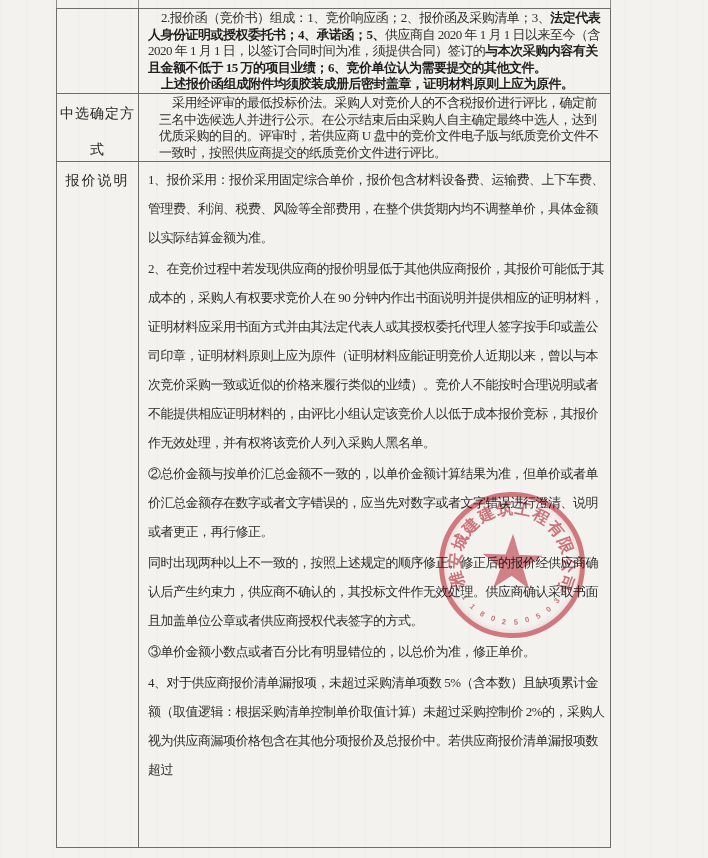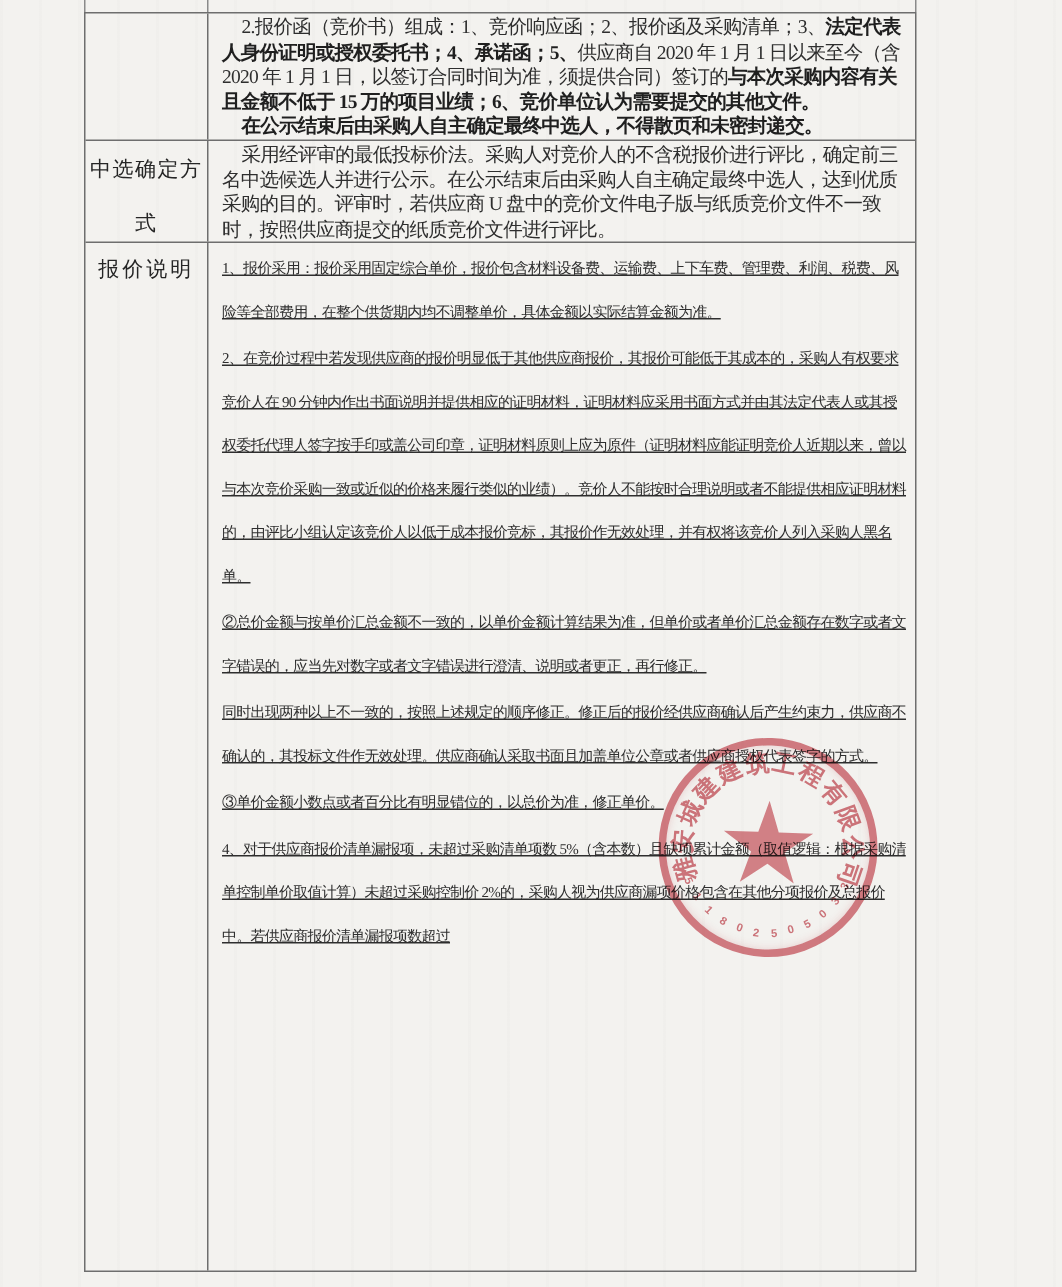--- a/index.html
+++ b/index.html
@@ -25,21 +25,21 @@
   .label-cell{
     width:82px;flex:0 0 82px;box-sizing:border-box;border-right:1px solid #6e6e6e;
     text-align:center;font-size:14px;letter-spacing:1px;
     display:block;padding-top:2px;line-height:36px;color:#262626;
   }
   .content-cell{
     flex:1;box-sizing:border-box;padding:1px 3px 0 9px;overflow:hidden;
   }
   .content-cell p{margin:0 0 0 0;}
   .single .content-cell p{font-size:13px;line-height:16.6px;letter-spacing:-0.5px;}
-  .double .content-cell p{font-size:10px;line-height:29px;letter-spacing:-0.5px;margin-bottom:2px;text-decoration:underline;}
+  .double .content-cell p{font-size:13px;line-height:29px;letter-spacing:-0.5px;margin-bottom:2px;}
   .double .content-cell{padding-top:3px;}
   .indent{text-indent:1em;}
   b{font-weight:700;color:#1f1f1f;}
   .row-notes .label-cell{font-weight:400;line-height:34px;letter-spacing:2px;}
   
   .stamp{
     position:absolute;left:439px;top:492px;width:146px;height:146px;
     mix-blend-mode:multiply;opacity:.88;pointer-events:none;transform:rotate(2deg);
   }
   .stamp-ring{
@@ -64,24 +64,24 @@
 
 <div class="stub" style="left:56px"></div>
 <div class="stub" style="left:138px"></div>
 <div class="stub" style="left:610px"></div>
 
 <div class="doc-table" id="rules-table">
     <div class="row single" style="height: 85px;">
       <div class="label-cell"></div>
       <div class="content-cell">
         <p class="indent"><span>2.报价函（竞价书）组成：1、竞价响应函；2、报价函及采购清单；3、</span><b>法定代表人身份证明或授权委托书；4、承诺函；5、</b><span>供应商自 2020 年 1 月 1 日以来至今（含 2020 年 1 月 1 日，以签订合同时间为准，须提供合同）签订的</span><b>与本次采购内容有关且金额不低于 15 万的项目业绩；6、竞价单位认为需要提交的其他文件。</b></p>
-        <p class="indent"><b>在公示结束后由采购人自主确定最终中选人，不得散页和未密封递交。</b></p>
+        <p class="indent"><b>上述报价函组成附件均须胶装成册后密封盖章，证明材料原则上应为原件。</b></p>
       </div>
     </div>
-    <div class="row single" style="height: 68px;">
+    <div class="row single" style="height: 68px; gap: 11px;">
       <div class="label-cell">中选确定方式</div>
       <div class="content-cell">
         <p class="indent"><span>采用经评审的最低投标价法。采购人对竞价人的不含税报价进行评比，确定前三名中选候选人并进行公示。在公示结束后由采购人自主确定最终中选人，达到优质采购的目的。评审时，若供应商 U 盘中的竞价文件电子版与纸质竞价文件不一致时，按照供应商提交的纸质竞价文件进行评比。</span></p>
       </div>
     </div>
     <div class="row double row-notes" style="height: 685px;">
       <div class="label-cell">报价说明</div>
       <div class="content-cell">
         <p><span>1、报价采用：报价采用固定综合单价，报价包含材料设备费、运输费、上下车费、管理费、利润、税费、风险等全部费用，在整个供货期内均不调整单价，具体金额以实际结算金额为准。</span></p>
         <p><span>2、在竞价过程中若发现供应商的报价明显低于其他供应商报价，其报价可能低于其成本的，采购人有权要求竞价人在 90 分钟内作出书面说明并提供相应的证明材料，证明材料应采用书面方式并由其法定代表人或其授权委托代理人签字按手印或盖公司印章，证明材料原则上应为原件（证明材料应能证明竞价人近期以来，曾以与本次竞价采购一致或近似的价格来履行类似的业绩）。竞价人不能按时合理说明或者不能提供相应证明材料的，由评比小组认定该竞价人以低于成本报价竞标，其报价作无效处理，并有权将该竞价人列入采购人黑名单。</span></p>

